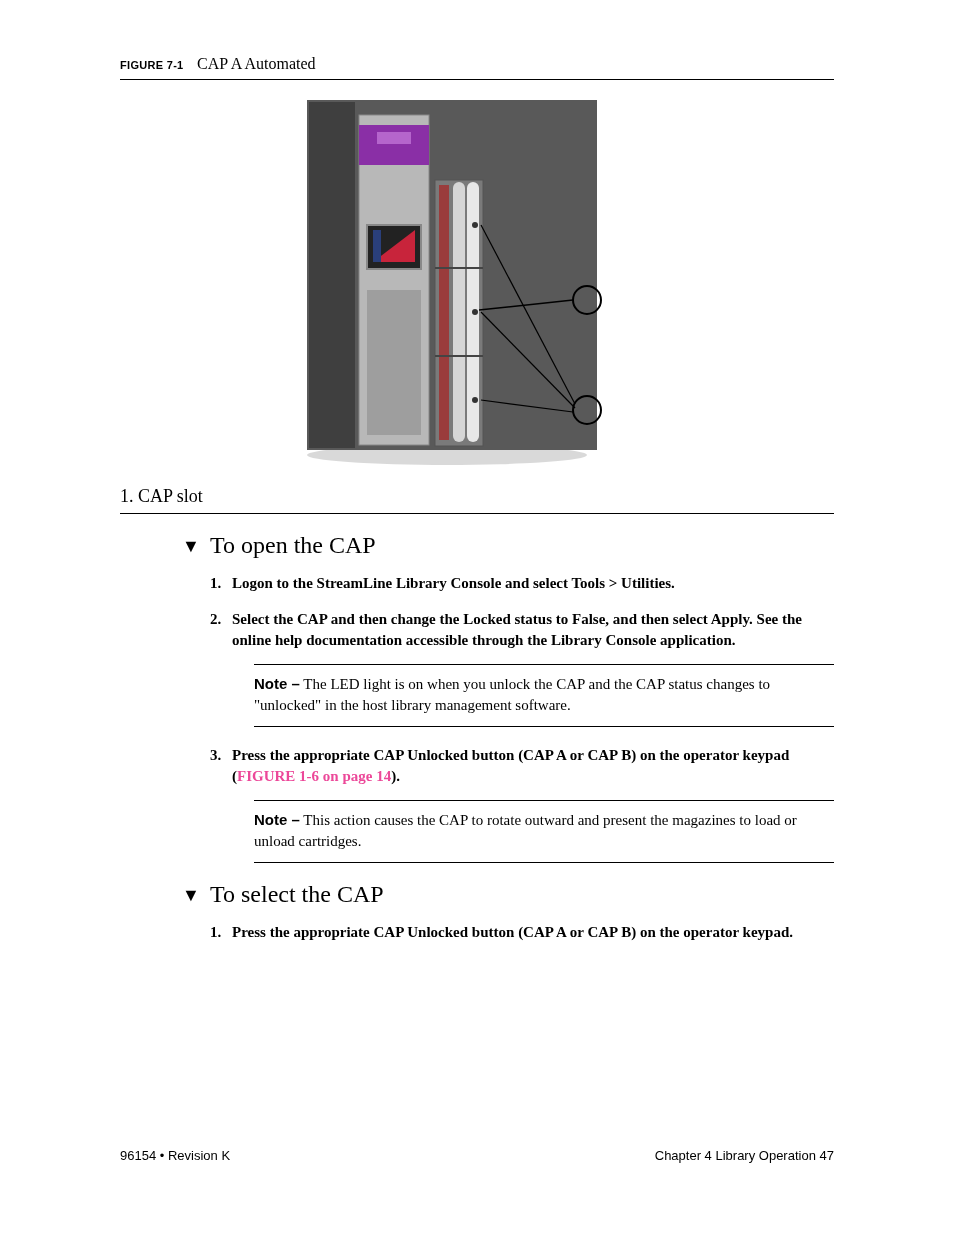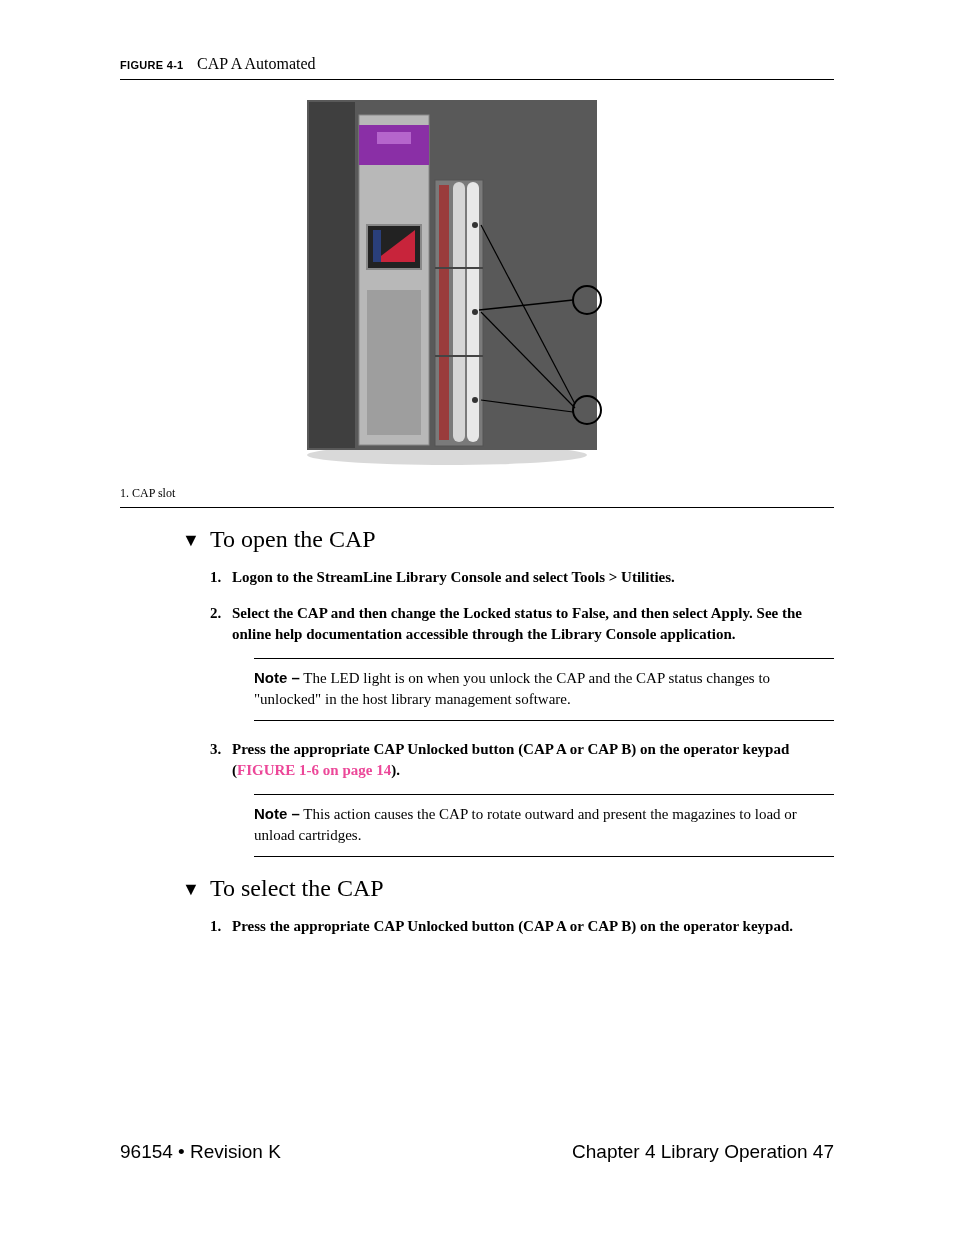--- a/index.html
+++ b/index.html
@@ -47,21 +47,21 @@
   }
   .figure-area {
     height: 400px;
     position: relative;
     display: flex;
     justify-content: center;
     align-items: center;
   }
   .legend-row {
     display: flex;
-    font-size: 12px;
+    font-size: 18px;
     padding: 6px 0 6px 0;
     gap: 28px;
   }
   .legend-left {
     width: 44%;
   }
   .legend-right {
     width: 56%;
   }
   .content {
@@ -123,41 +123,41 @@
     font-family: Helvetica, Arial, sans-serif;
     font-weight: bold;
     font-size: 15px;
   }
   .footer {
     position: absolute;
     bottom: 72px;
     left: 120px;
     right: 120px;
     font-family: Helvetica, Arial, sans-serif;
-    font-size: 19px;
+    font-size: 13px;
     display: flex;
     justify-content: space-between;
   }
   .footer .right .pg {
     font-weight: normal;
     margin-left: 0;
   }
   
   .figure-svg {
     width: 420px;
     height: 380px;
   }
 </style>
 </head>
 <body>
 
 <div class="page">
 
   <div class="fig-caption">
-    <span class="label">FIGURE 4-1</span>
+    <span class="label">FIGURE 7-1</span>
     <span class="title">CAP A Automated</span>
   </div>
   <hr class="hr">
 
   <div class="figure-area">
     <svg class="figure-svg" viewBox="0 0 420 380">
 
       <ellipse cx="180" cy="365" rx="140" ry="10" fill="#000" opacity="0.15"></ellipse>
 
       <rect x="40" y="10" width="290" height="350" fill="#595959"></rect>

